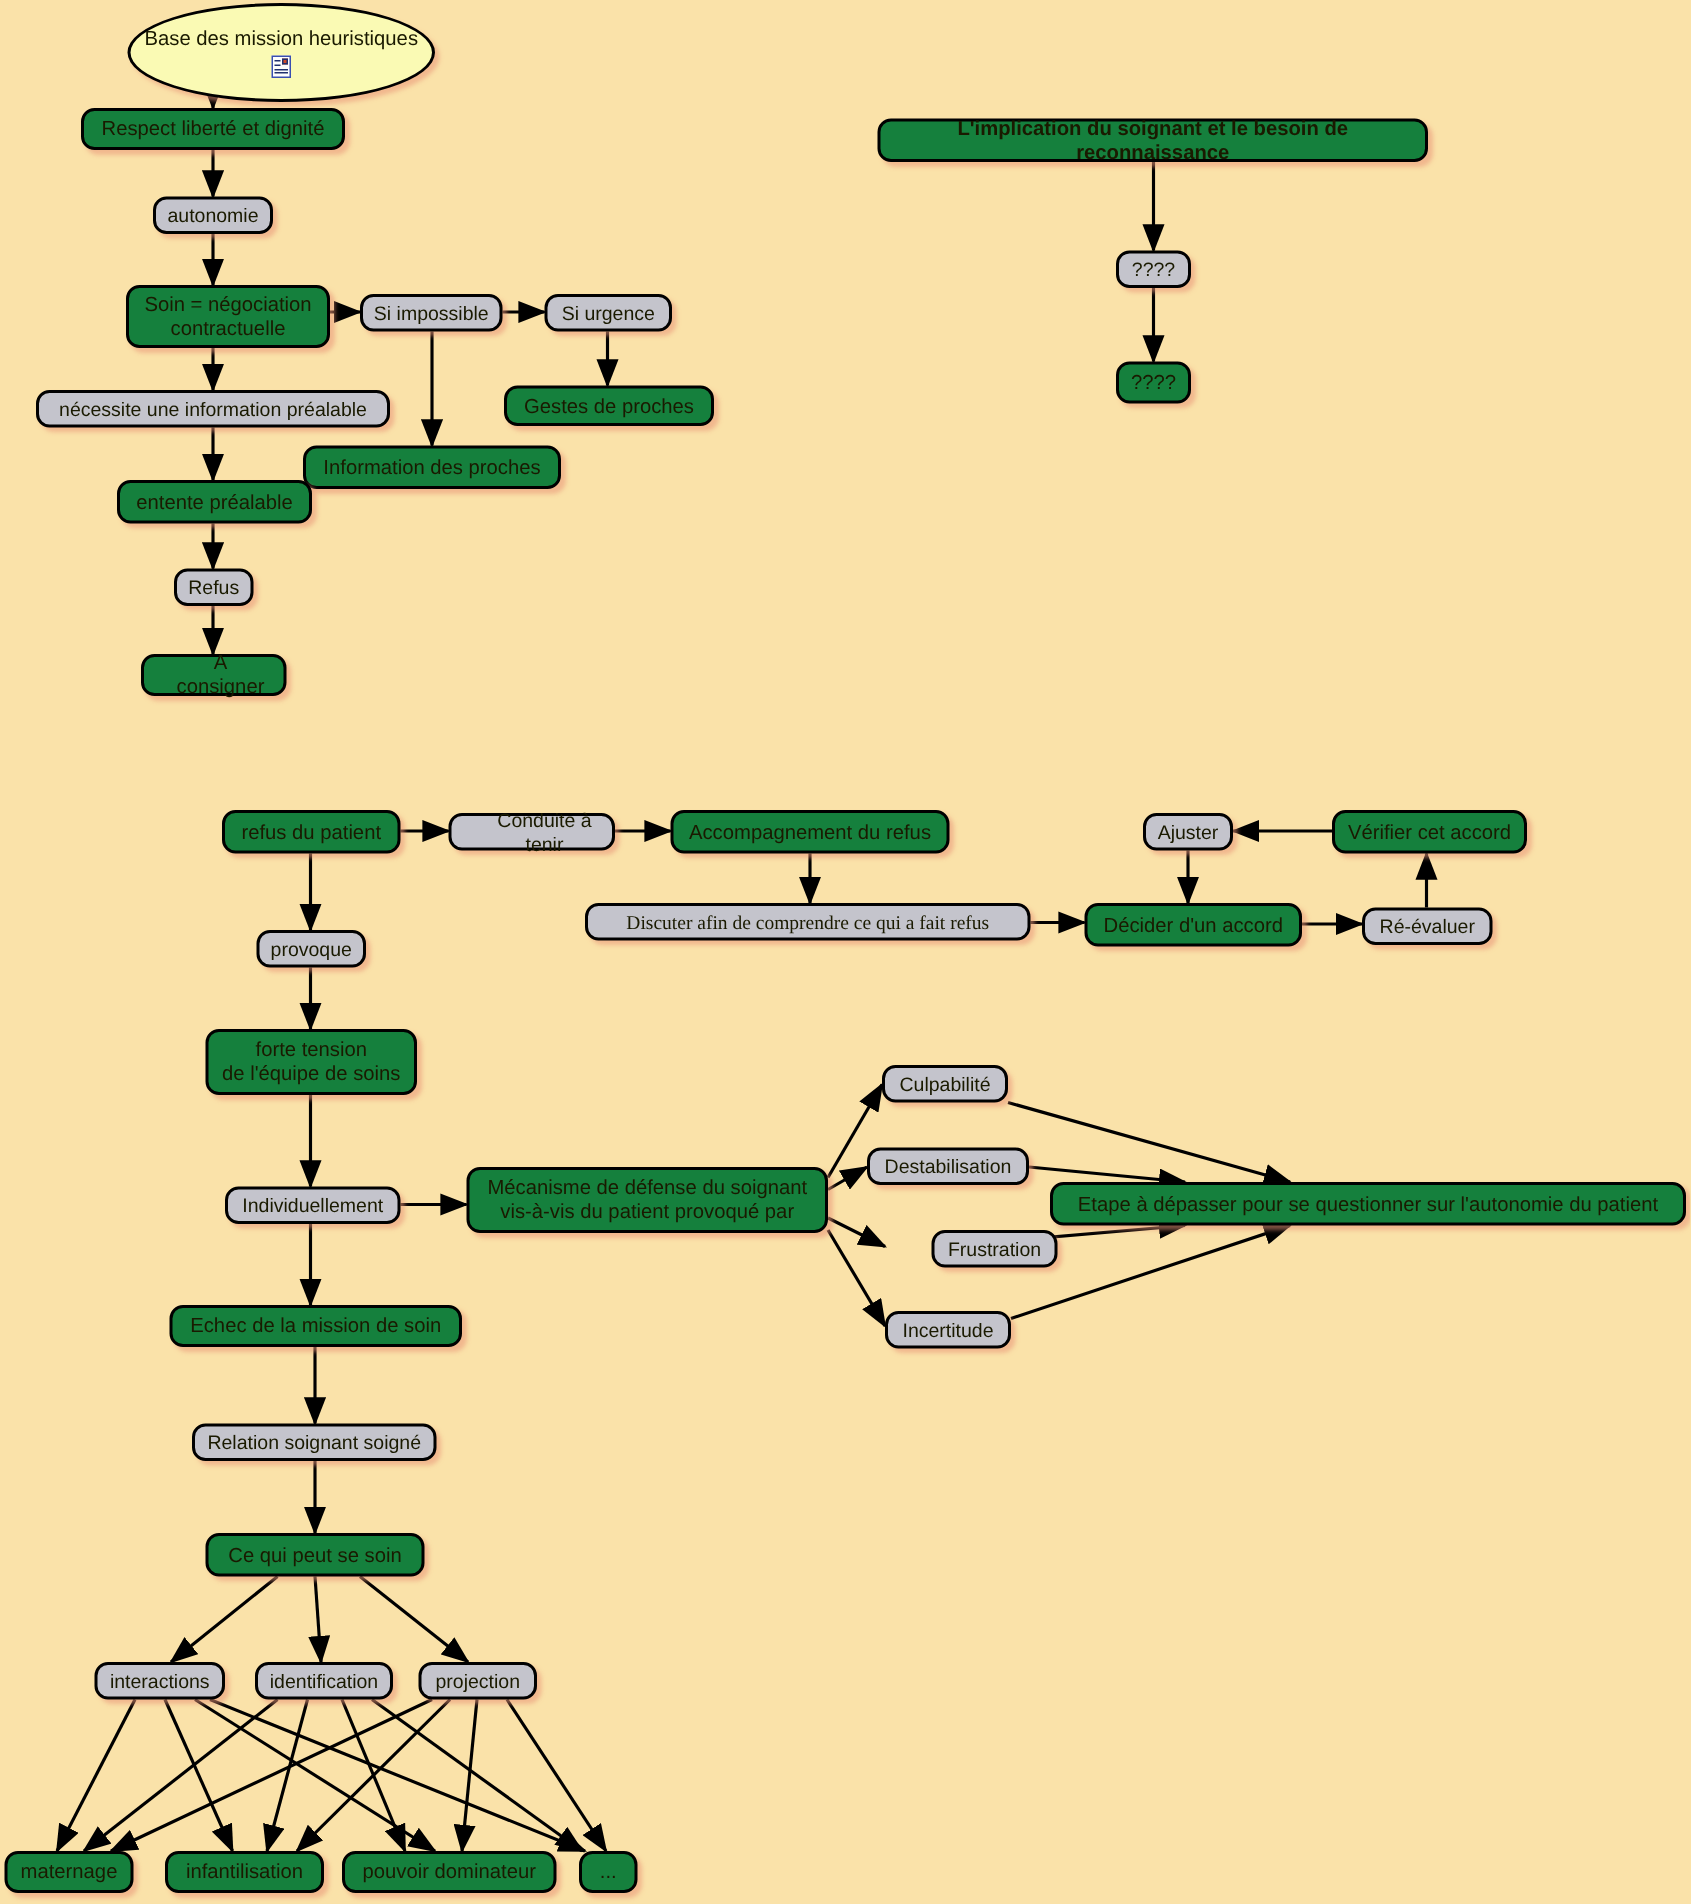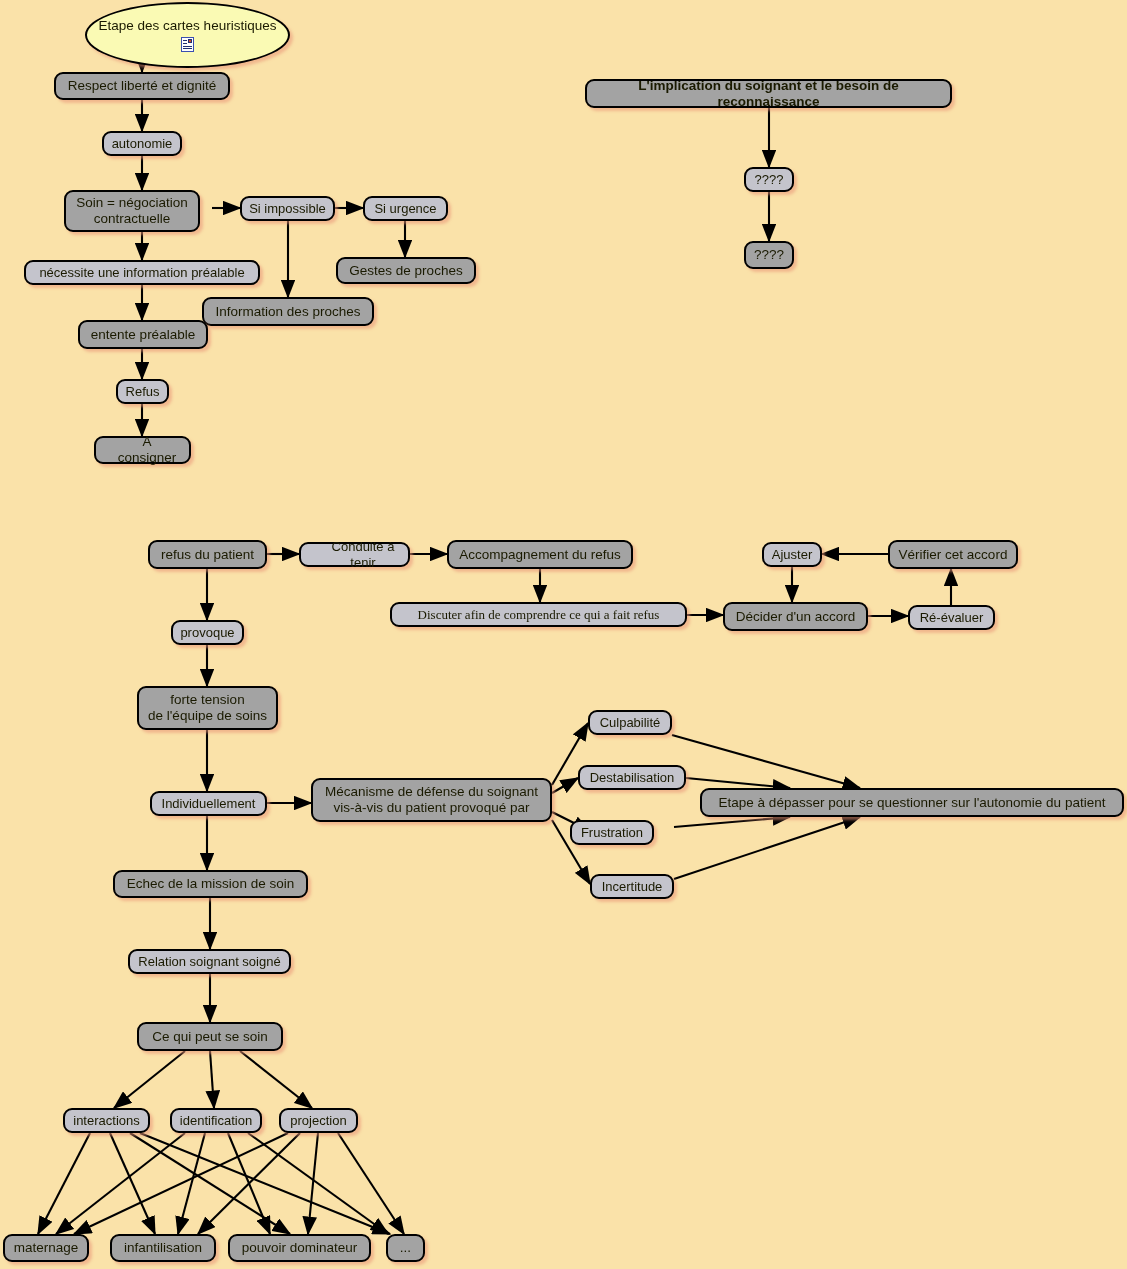--- a/index.html
+++ b/index.html
@@ -34,21 +34,21 @@
     border-radius: 9px;
     font-size: 13.5px;
     line-height: 1.18;
     color: #1a1a00;
     z-index: 3;
     padding: 2px 7px;
     white-space: pre-line;
     box-shadow: 3px 3px 3px rgba(233,150,120,0.55);
   }
   .node.concept {
-    background: #a3a3a3;
+    background: #15803d;
   }
   .node.link {
     background: #c4c4cc;
     border-radius: 9px;
     font-size: 13px;
   }
   .node.root {
     background: #fafab4;
     border: 2px solid #000;
     border-radius: 50%;
@@ -138,30 +138,30 @@
         <polyline points="228,1133 270,1234" marker-end="url(#arrow)"></polyline>
         <polyline points="248,1133 388,1234" marker-end="url(#arrow)"></polyline>
         <polyline points="288,1133 74,1234" marker-end="url(#arrow)"></polyline>
         <polyline points="300,1133 198,1234" marker-end="url(#arrow)"></polyline>
         <polyline points="318,1133 308,1234" marker-end="url(#arrow)"></polyline>
         <polyline points="338,1133 404,1234" marker-end="url(#arrow)"></polyline>
       </g>
   </svg>
 
   <div class="node root" style="left:85px; top:2px; width:205px; height:66px;">
-    <span class="root-label">Etape des cartes heuristiques</span>
+    <span class="root-label">Base des mission heuristiques</span>
     <span class="doc-icon">
       <span class="sheet"></span><span class="l1"></span><span class="l2"></span><span class="l3"></span><span class="l4"></span><span class="pic"></span>
     </span>
   </div>
 
   <div id="node-layer">
       <div class="node concept" style="left: 54px; top: 72px; width: 176px; height: 28px;">Respect liberté et dignité</div>
       <div class="node link" style="left: 102px; top: 131px; width: 80px; height: 25px;">autonomie</div>
-      <div class="node concept" style="left: 64px; top: 190px; width: 136px; height: 42px;">Soin = négociation
+      <div class="node concept" style="left: 84px; top: 190px; width: 136px; height: 42px;">Soin = négociation
 contractuelle</div>
       <div class="node link" style="left: 240px; top: 196px; width: 95px; height: 25px;">Si impossible</div>
       <div class="node link" style="left: 363px; top: 196px; width: 85px; height: 25px;">Si urgence</div>
       <div class="node concept" style="left: 336px; top: 257px; width: 140px; height: 27px;">Gestes de proches</div>
       <div class="node link" style="left: 24px; top: 260px; width: 236px; height: 25px;">nécessite une information préalable</div>
       <div class="node concept" style="left: 202px; top: 297px; width: 172px; height: 29px;">Information des proches</div>
       <div class="node concept" style="left: 78px; top: 320px; width: 130px; height: 29px;">entente préalable</div>
       <div class="node link" style="left: 116px; top: 379px; width: 53px; height: 25px;">Refus</div>
       <div class="node concept" style="left: 94px; top: 436px; width: 97px; height: 28px; padding-left: 16px;">A consigner</div>
       <div class="node concept" style="left: 585px; top: 79px; width: 367px; height: 29px; font-weight: bold;">L'implication du soignant et le besoin de reconnaissance</div>
@@ -176,21 +176,21 @@
       <div class="node concept" style="left: 888px; top: 540px; width: 130px; height: 29px;">Vérifier cet accord</div>
       <div class="node link" style="left: 908px; top: 605px; width: 87px; height: 25px;">Ré-évaluer</div>
       <div class="node link" style="left: 171px; top: 620px; width: 73px; height: 25px;">provoque</div>
       <div class="node concept" style="left: 137px; top: 686px; width: 141px; height: 44px;">forte tension
 de l'équipe de soins</div>
       <div class="node link" style="left: 150px; top: 791px; width: 117px; height: 25px;">Individuellement</div>
       <div class="node concept" style="left: 311px; top: 778px; width: 241px; height: 44px;">Mécanisme de défense du soignant
 vis-à-vis du patient provoqué par</div>
       <div class="node link" style="left: 588px; top: 710px; width: 84px; height: 25px;">Culpabilité</div>
       <div class="node link" style="left: 578px; top: 765px; width: 108px; height: 25px;">Destabilisation</div>
-      <div class="node link" style="left: 570px; top: 820px; width: 84px; height: 25px; text-align: center;">Frustration</div>
+      <div class="node link" style="left: 621px; top: 820px; width: 84px; height: 25px; text-align: center;">Frustration</div>
       <div class="node link" style="left: 590px; top: 874px; width: 84px; height: 25px;">Incertitude</div>
       <div class="node concept" style="left: 700px; top: 788px; width: 424px; height: 29px;">Etape à dépasser pour se questionner sur l'autonomie du patient</div>
       <div class="node concept" style="left: 113px; top: 870px; width: 195px; height: 28px;">Echec de la mission de soin</div>
       <div class="node link" style="left: 128px; top: 949px; width: 163px; height: 25px;">Relation soignant soigné</div>
       <div class="node concept" style="left: 137px; top: 1022px; width: 146px; height: 29px;">Ce qui peut se soin</div>
       <div class="node link" style="left: 63px; top: 1108px; width: 87px; height: 25px;">interactions</div>
       <div class="node link" style="left: 170px; top: 1108px; width: 92px; height: 25px;">identification</div>
       <div class="node link" style="left: 279px; top: 1108px; width: 79px; height: 25px;">projection</div>
       <div class="node concept" style="left: 3px; top: 1234px; width: 86px; height: 28px;">maternage</div>
       <div class="node concept" style="left: 110px; top: 1234px; width: 106px; height: 28px;">infantilisation</div>

